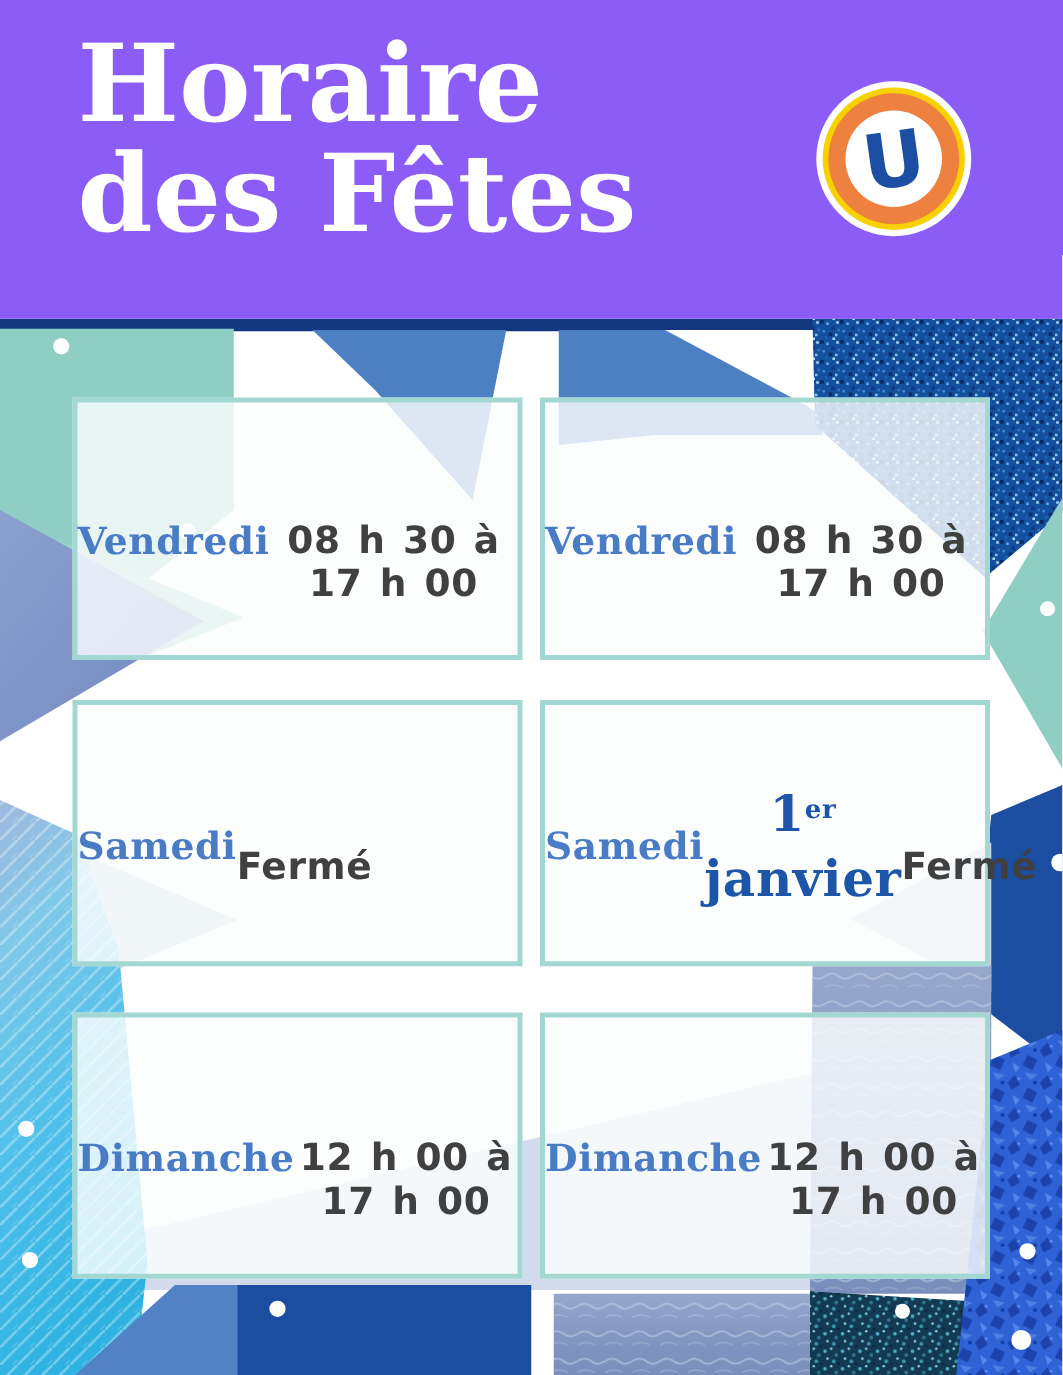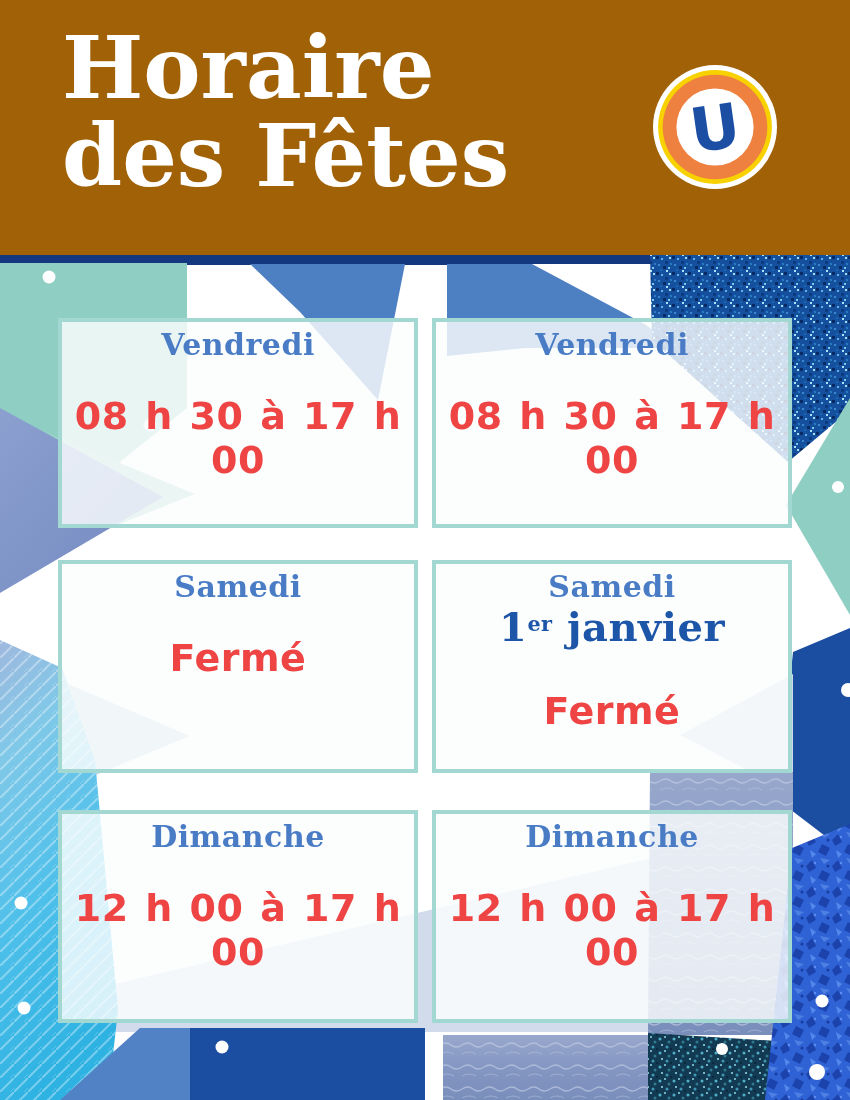--- a/index.html
+++ b/index.html
@@ -5,36 +5,36 @@
   html,body{margin:0;padding:0;}
   body{
     width:850px;height:1100px;position:relative;overflow:hidden;
     background:#ffffff;font-family:"DejaVu Serif",serif;
   }
   #bg{position:absolute;left:0;top:0;width:850px;height:1100px;}
 
   
   .header{
     position:absolute;left:0;top:0;width:850px;height:255px;
-    background:#a16207;z-index:3;
+    background:#8b5cf6;z-index:3;
   }
   .title{
     position:absolute;left:62px;top:24px;margin:0;
     color:#ffffff;font-family:"DejaVu Serif",serif;font-weight:bold;
     font-size:86px;line-height:88px;letter-spacing:0px;
   }
   .title span{display:block;}
   .logo{position:absolute;left:652px;top:64px;width:126px;height:126px;}
 
   
   .card{
     position:absolute;box-sizing:border-box;width:360px;
     border:4px solid #A3D8D2;background:rgba(251,254,254,0.82);
-    display:flex;flex-direction:column;align-items:center;text-align:center;
-    padding-top:6px;z-index:2;
+    display:flex;flex-direction:row;align-items:center;text-align:center;
+    padding-top:22px;z-index:2;
   }
   .c0{left:58px; top:318px;height:210px;}
   .c1{left:432px;top:318px;height:210px;}
   .c2{left:58px; top:560px;height:213px;}
   .c3{left:432px;top:560px;height:213px;}
   .c4{left:58px; top:810px;height:213px;}
   .c5{left:432px;top:810px;height:213px;}
 
   .day{
     font-family:"DejaVu Serif",serif;font-weight:bold;
@@ -43,21 +43,21 @@
   .date{
     font-family:"DejaVu Serif",serif;font-weight:bold;
     font-size:40px;line-height:46px;color:#1D55A8;letter-spacing:0.5px;
   }
   .date sup{
     font-size:0.52em;vertical-align:baseline;position:relative;top:-0.5em;
     margin-right:0;
   }
   .hours{
     margin-top:32px;font-family:"DejaVu Sans",sans-serif;font-weight:bold;
-    font-size:38px;color:#ef4444;letter-spacing:0.5px;word-spacing:3px;
+    font-size:30px;color:#404040;letter-spacing:0.5px;word-spacing:3px;
   }
 </style>
 </head>
 <body>
 
 <svg id="bg" viewBox="0 0 850 1100" xmlns="http://www.w3.org/2000/svg">
   <defs>
     <pattern id="pGlit" width="16" height="16" patternUnits="userSpaceOnUse">
       <rect width="16" height="16" fill="#15509E"></rect>
       <rect x="0" y="0" width="3" height="3" fill="#0A2A66"></rect>

